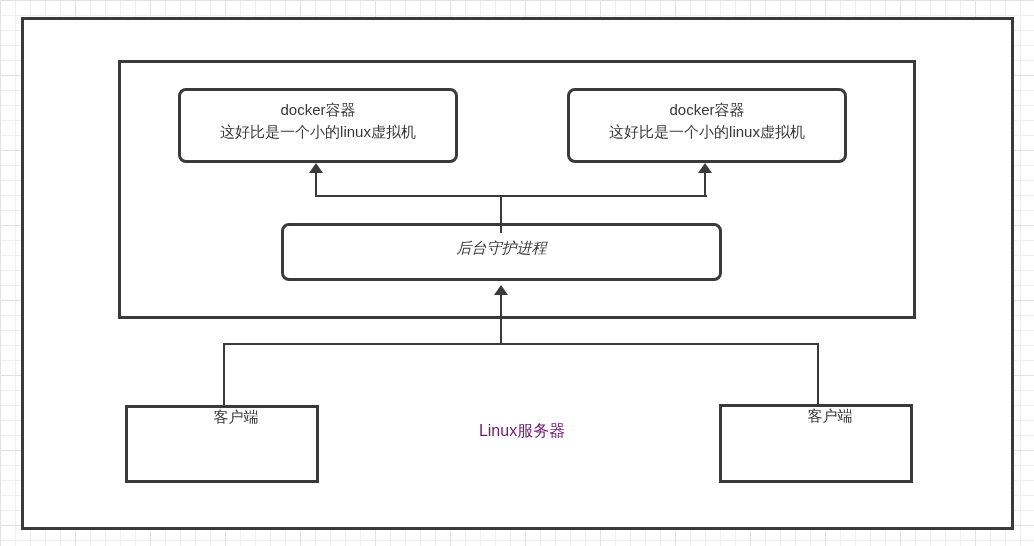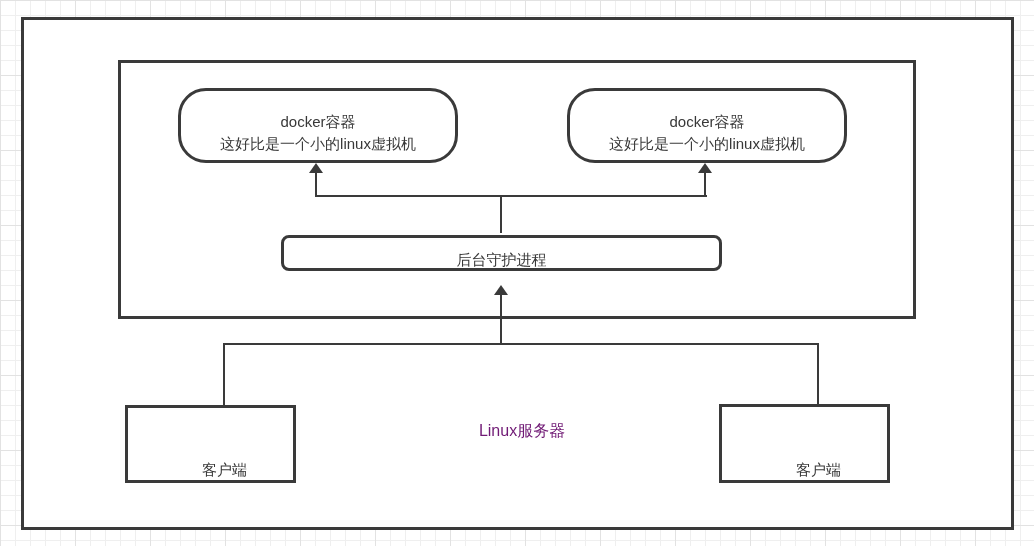--- a/index.html
+++ b/index.html
@@ -35,33 +35,33 @@
   .node {
     background: #ffffff;
     border: 3px solid #3a3a3a;
     text-align: center;
     font-size: 15px;
     color: #383838;
   }
   .rounded { border-radius: 8px; }
   .docker-box {
     width: 280px; height: 75px;
-    padding-top: 20px;
+    padding-top: 8px;
     line-height: 22px;
-    border-radius: 28px;
   }
   .docker-1 { left: 178px; top: 88px; }
   .docker-2 { left: 567px; top: 88px; }
   .daemon-box {
-    left: 281px; top: 235px; width: 441px; height: 36px;
+    left: 281px; top: 223px; width: 441px; height: 58px;
     line-height: 44px;
+    font-style: italic;
   }
   .client-box {
-    width: 171px;
-    display: flex; align-items: flex-end; justify-content: center; padding-left: 28px;
+    width: 194px;
+    display: flex; align-items: flex-start; justify-content: center; padding-left: 28px;
   }
   .client-left  { left: 125px; top: 405px; height: 78px; }
   .client-right { left: 719px; top: 404px; height: 79px; }
 
   .server-label {
     left: 452px; top: 421px; width: 140px;
     text-align: center;
     font-size: 16px;
     color: #701a75;
   }

